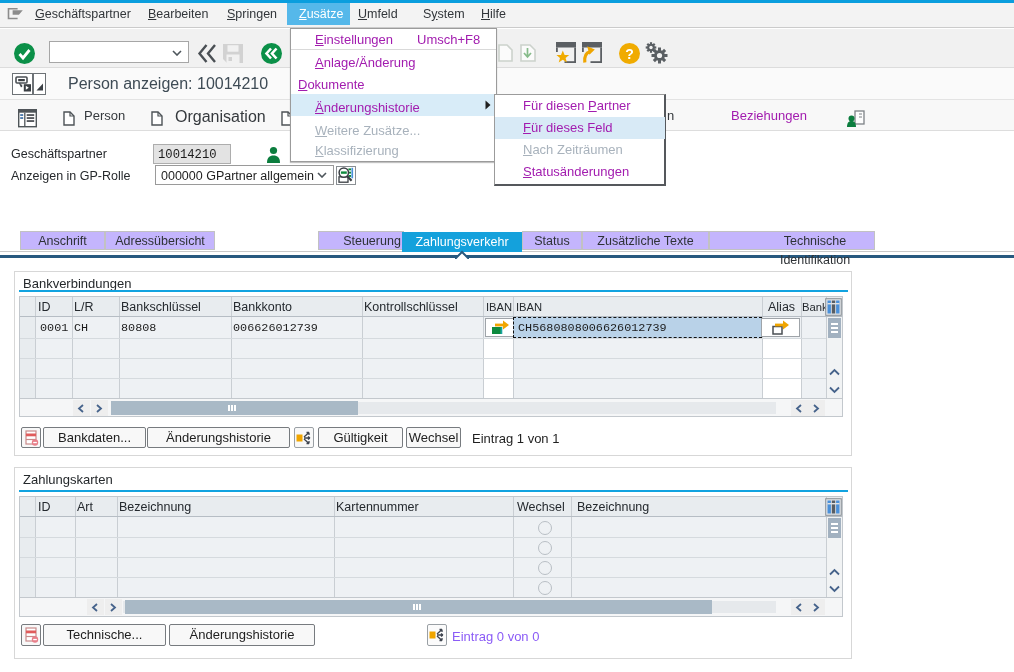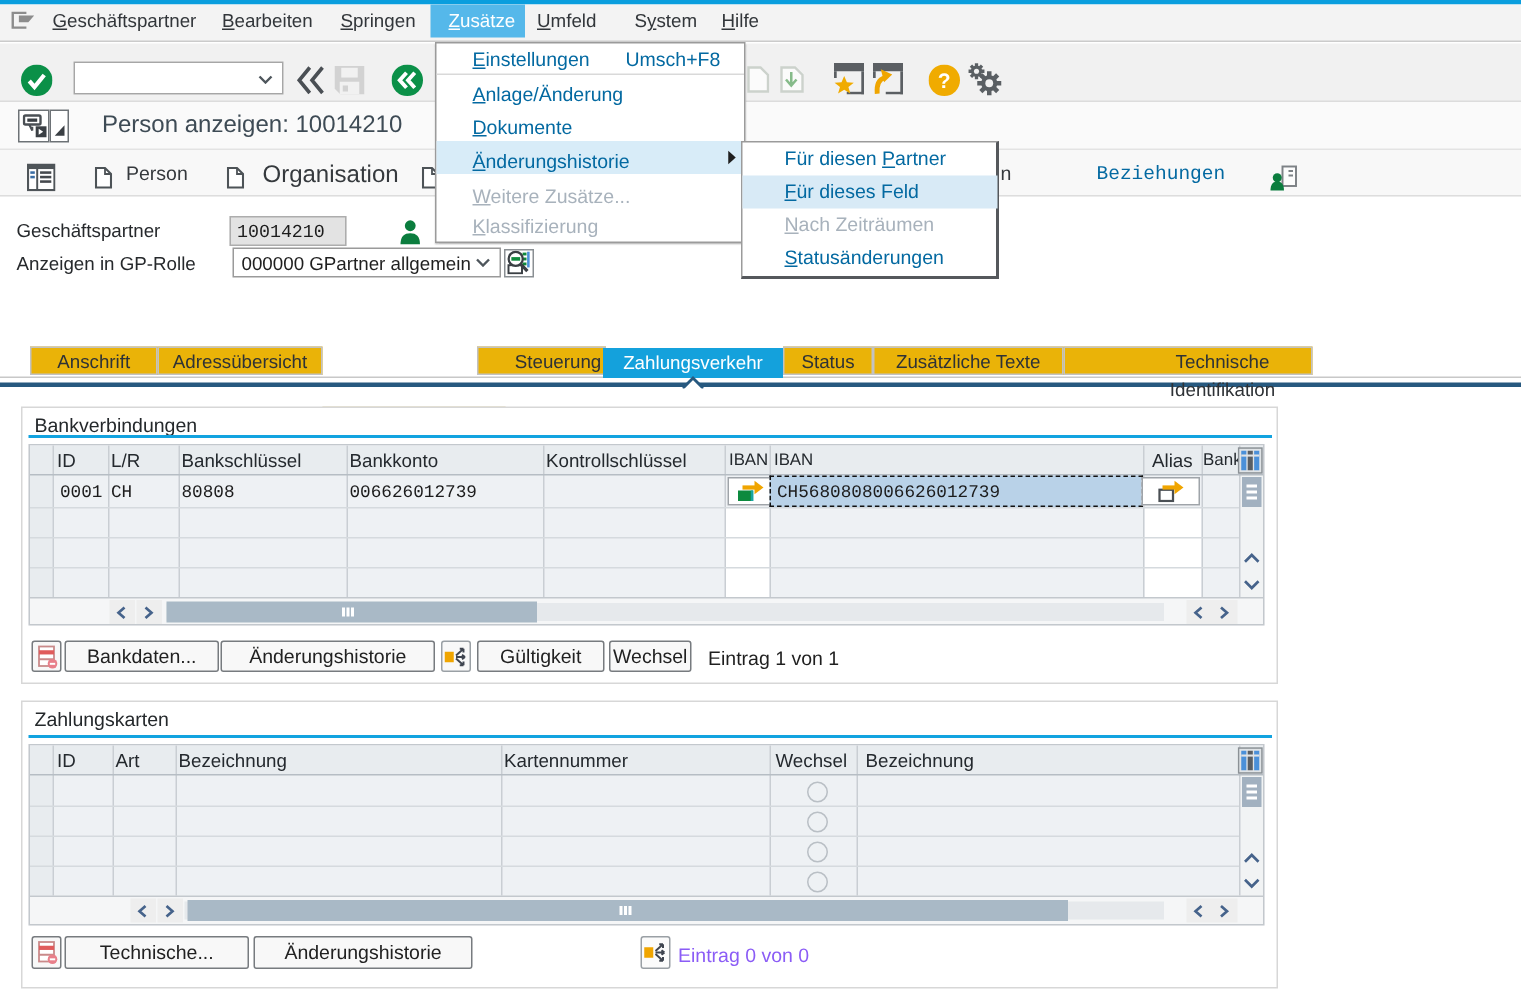--- a/index.html
+++ b/index.html
@@ -2,29 +2,29 @@
 <html><head>
 <meta charset="utf-8">
 <style>
   html,body{margin:0;padding:0;}
   body{width:1014px;height:672px;position:relative;background:#ffffff;
        font-family:"Liberation Sans", sans-serif;overflow:hidden;}
   .abs{position:absolute;}
   .txt{position:absolute;white-space:nowrap;}
   .mi{position:absolute;top:4px;height:21px;line-height:21px;font-size:12.5px;color:#32363a;}
   u{text-decoration:underline;}
-  .tab{position:absolute;top:231px;height:19px;line-height:19px;background:#eab308;
+  .tab{position:absolute;top:231px;height:19px;line-height:19px;background:#c4b5fd;
        border:1px solid #c2c2c2;font-size:12.5px;color:#2e3236;text-align:center;box-sizing:border-box;}
   .btn{position:absolute;background:#f8f8f8;border:1px solid #777b7f;box-sizing:border-box;
        font-size:13px;color:#212121;text-align:center;border-radius:2px;}
   .hdrtxt{position:absolute;font-size:12.5px;color:#24292e;white-space:nowrap;}
   .celltxt{position:absolute;font-family:"Liberation Mono",monospace;font-size:11.8px;color:#1c1c1c;white-space:nowrap;}
   .vline{position:absolute;width:1px;background:#c9ced3;}
   .hline{position:absolute;height:1px;background:#d5dade;}
-  .menuitem{position:absolute;left:25px;font-size:13px;color:#0369a1;white-space:nowrap;}
+  .menuitem{position:absolute;left:25px;font-size:13px;color:#a21caf;white-space:nowrap;}
 </style>
 </head>
 <body>
 
 <div class="abs" style="left:0;top:0;width:1014px;height:3px;background:#0a9ede;"></div>
 <div class="abs" style="left:0;top:3px;width:1014px;height:25px;background:#f3f3f3;border-bottom:1px solid #cbcbcb;box-sizing:border-box;"></div>
 
 <svg class="abs" style="left:7px;top:7px;" width="17" height="13" viewBox="0 0 17 13">
   <path d="M0.7 0.9 H10.6 V2.4 H2.3 V10.7 H10.6 V12.2 H0.7 Z" fill="#8c8c8c"></path>
   <path d="M5.6 3.3 H15.8 L11.9 7.8 H5.6 Z" fill="#8c8c8c"></path>
@@ -144,21 +144,21 @@
 <svg class="abs" style="left:151px;top:111px;" width="12" height="15" viewBox="0 0 12 15">
   <path d="M1 1 H7 L11 5 V14 H1 Z" fill="#ffffff" stroke="#4d5357" stroke-width="1.4"></path>
   <path d="M7 1 V5 H11" fill="none" stroke="#4d5357" stroke-width="1.2"></path>
 </svg>
 <div class="txt" style="left:175px;top:108px;font-size:16px;color:#35393d;">Organisation</div>
 <svg class="abs" style="left:281px;top:111px;" width="12" height="15" viewBox="0 0 12 15">
   <path d="M1 1 H7 L11 5 V14 H1 Z" fill="#ffffff" stroke="#4d5357" stroke-width="1.4"></path>
   <path d="M7 1 V5 H11" fill="none" stroke="#4d5357" stroke-width="1.2"></path>
 </svg>
 <div class="txt" style="left:667px;top:108px;font-size:13px;color:#35393d;">n</div>
-<div class="txt" style="left:731px;top:108px;font-size:13px;color:#0369a1;font-family:Liberation Mono, monospace;">Beziehungen</div>
+<div class="txt" style="left:731px;top:108px;font-size:13px;color:#a21caf;">Beziehungen</div>
 <svg class="abs" style="left:846px;top:109px;" width="19" height="19" viewBox="0 0 19 19">
   <rect x="9" y="2" width="9" height="13" fill="#fdfdfd" stroke="#7d8286" stroke-width="1.3"></rect>
   <path d="M13 5 h3 M13 8 h3" stroke="#7d8286" stroke-width="1.2"></path>
   <circle cx="5.5" cy="9.5" r="3" fill="#0b7d3e"></circle>
   <path d="M1 18 C1 13.5 3 12 5.5 12 C8 12 10 13.5 10 18 Z" fill="#0b7d3e"></path>
 </svg>
 
 <div class="txt" style="left:11px;top:147px;font-size:12.5px;color:#26292c;">Geschäftspartner</div>
 <div class="abs" style="left:153px;top:144px;width:78px;height:20px;background:#e3e3e3;border:1px solid #adadad;box-sizing:border-box;"></div>
 <div class="celltxt" style="left:158px;top:148px;font-size:12.2px;">10014210</div>
@@ -410,21 +410,21 @@
   <path d="M8 8 L14 8 M14 8 L12 6.5 M14 8 L12 9.5" stroke="#3f4550" stroke-width="1.3" fill="none"></path>
   <path d="M8 9 L13 13.5 M13 13.5 L10.5 13.5 M13 13.5 L13 11" stroke="#3f4550" stroke-width="1.3" fill="none"></path>
 </svg>
 <div class="txt" style="left:452px;top:629px;font-size:13px;color:#8b5cf6;">Eintrag 0 von 0</div>
 
 <div class="abs" style="left:290px;top:28px;width:207px;height:134px;background:#ffffff;border:1px solid #9b9b9b;box-sizing:border-box;box-shadow:0 1px 1px rgba(120,120,120,0.45);"></div>
 <div class="menuitem" style="left:315px;top:30px;height:19px;line-height:19px;"><u>E</u>instellungen</div>
 <div class="menuitem" style="left:417px;top:30px;height:19px;line-height:19px;">Umsch+F8</div>
 <div class="abs" style="left:291px;top:49px;width:205px;height:1px;background:#d9d9d9;"></div>
 <div class="menuitem" style="left:315px;top:52px;height:22px;line-height:22px;"><u>A</u>nlage/Änderung</div>
-<div class="menuitem" style="left:315px;top:73.5px;height:22px;line-height:22px;"><u>D</u>okumente</div>
+<div class="menuitem" style="left:298px;top:73.5px;height:22px;line-height:22px;"><u>D</u>okumente</div>
 <div class="abs" style="left:291px;top:94px;width:205px;height:22px;background:#d8ecf8;"></div>
 <div class="menuitem" style="left:315px;top:96.5px;height:22px;line-height:22px;"><u>Ä</u>nderungshistorie</div>
 <svg class="abs" style="left:485px;top:100px;" width="6" height="10" viewBox="0 0 6 10">
   <path d="M0.5 0.5 L5.5 5 L0.5 9.5 Z" fill="#1f1f1f"></path>
 </svg>
 <div class="menuitem" style="left:315px;top:120px;height:22px;line-height:22px;color:#a8b2bc;"><u>W</u>eitere Zusätze...</div>
 <div class="menuitem" style="left:315px;top:140px;height:22px;line-height:22px;color:#a8b2bc;"><u>K</u>lassifizierung</div>
 
 <div class="abs" style="left:494px;top:94px;width:172px;height:92px;background:#ffffff;border:1px solid #9b9b9b;border-right:2px solid #55585c;border-bottom:2px solid #55585c;box-sizing:border-box;"></div>
 <div class="menuitem" style="left:523px;top:95px;height:22px;line-height:22px;">Für diesen <u>P</u>artner</div>

